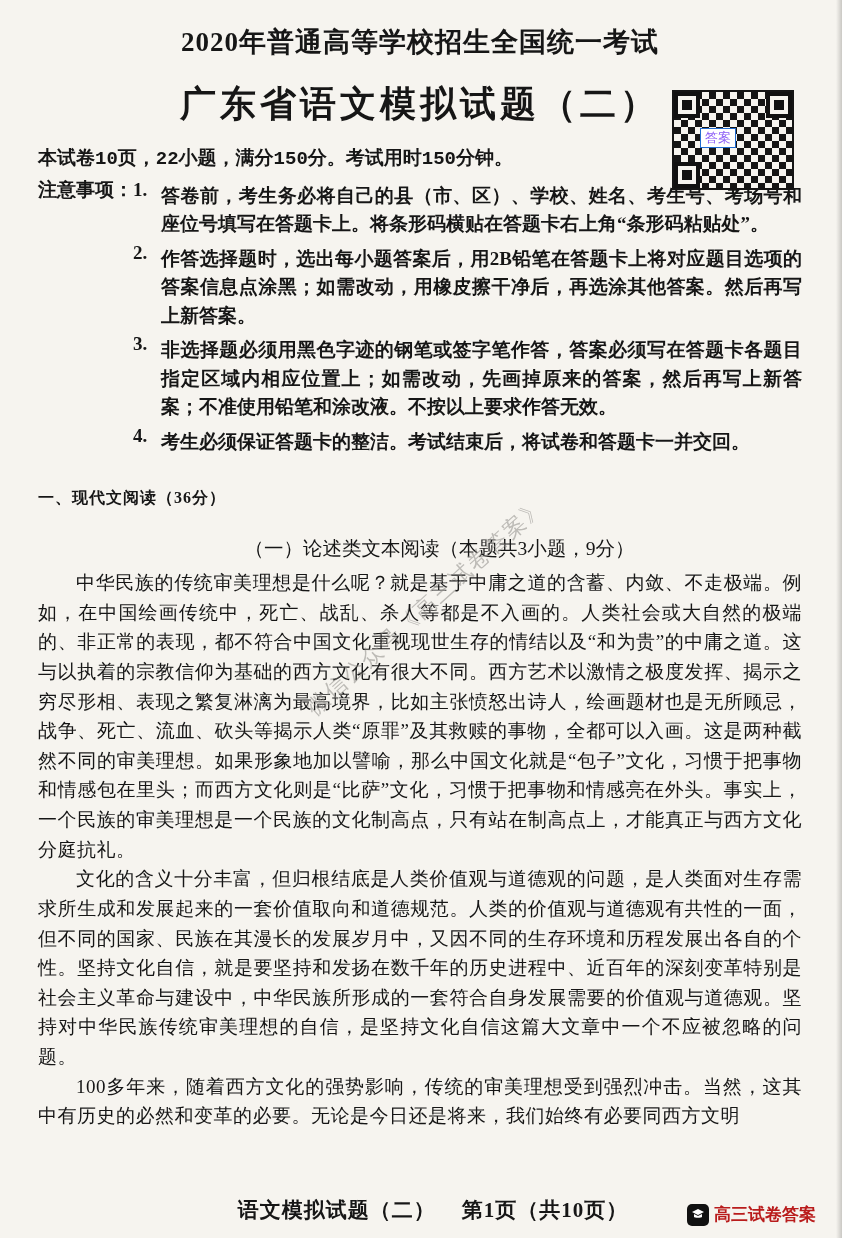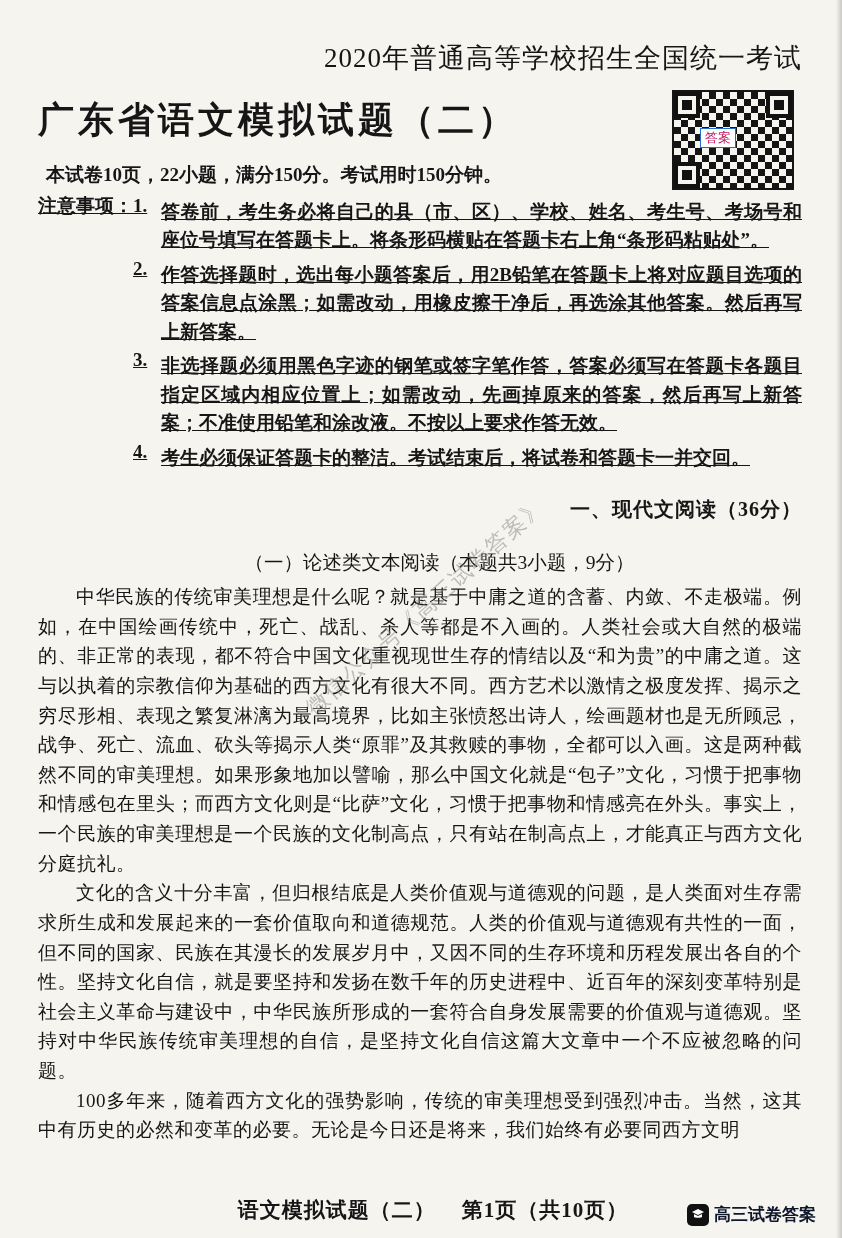--- a/index.html
+++ b/index.html
@@ -10,25 +10,25 @@
     color: #161616;
     position: relative;
     overflow: hidden;
   }
   .page { padding: 8px 40px 0 38px; position: relative; }
 
   .classification {
     font-size: 17px; font-weight: bold; letter-spacing: 1px;
   }
   .title {
-    text-align: right; font-size: 27px; font-weight: normal;
-    margin-top: 32px; letter-spacing: 1px;
+    text-align: center; font-size: 27px; font-weight: bold;
+    margin-top: 16px; letter-spacing: 1px;
   }
   .subtitle {
-    font-size: 36px; font-weight: bold;
+    text-align: center; font-size: 36px; font-weight: bold;
     margin-top: 20px; letter-spacing: 4px;
   }
 
   
   .qr {
     position: absolute; top: 92px; right: 50px;
     width: 118px; height: 96px;
     background:
       repeating-conic-gradient(#151515 0% 25%, rgba(0,0,0,0) 0% 50%) 0 0/14px 14px;
     background-color: #f6f4ef;
@@ -39,38 +39,38 @@
     border: 4px solid #111; background: #f6f4ef;
   }
   .qr .finder::after {
     content: ""; position: absolute; inset: 4px; background: #111;
   }
   .qr .finder.tl { top: 0; left: 0; }
   .qr .finder.tr { top: 0; right: 0; }
   .qr .finder.bl { bottom: 0; left: 0; }
   .qr-label {
     position: absolute; left: 26px; top: 36px;
-    background: #ffffff; color: #be185d; border: 1px solid #1f6bd0;
+    background: #ffffff; color: #8b5cf6; border: 1px solid #1f6bd0;
     font-family: "Liberation Sans", sans-serif;
     font-size: 13px; padding: 1px 4px; line-height: 1.2;
   }
 
   .intro {
     margin-top: 16px; font-size: 19px; line-height: 1.5; font-weight: bold;
   }
-  .exam-info { margin: 0 0 2px 8px; }
-  .notice { display: flex; text-decoration: underline; }
+  .exam-info { margin: 0 0 2px 0; font-family: Liberation Mono, monospace; }
+  .notice { display: flex; }
   .notice-label { flex: none; white-space: nowrap; }
   .notice-list { flex: 1; }
   .notice-item { display: flex; }
   .notice-num { flex: none; width: 28px; }
   .notice-text { flex: 1; text-align: justify; margin-top: 6px; }
 
   .section-heading {
-    margin-top: 24px; font-size: 20px; font-weight: bold; letter-spacing: 1px; text-align: right;
+    margin-top: 32px; font-size: 16px; font-weight: bold; letter-spacing: 1px;
   }
   .sub-heading {
     margin-top: 26px; font-size: 19.5px; text-indent: 2em; text-align: center;
   }
   .instruction {
     margin-top: 4px; font-size: 19px; text-indent: 2em;
   }
 
   .passage { margin-top: 6px; }
   .passage p {
@@ -88,21 +88,21 @@
   .footer {
     position: absolute; bottom: 14px; left: 12px; width: 100%;
     text-align: center; font-size: 21px; font-weight: bold; letter-spacing: 1px;
   }
   .footer .gap { display: inline-block; width: 26px; }
 
   .brand {
     position: absolute; right: 26px; bottom: 12px;
     display: flex; align-items: center; gap: 5px;
     font-family: "Liberation Sans", sans-serif;
-    font-size: 17px; font-weight: bold; color: #0f172a;
+    font-size: 17px; font-weight: bold; color: #b91c1c;
   }
   .brand-icon {
     width: 22px; height: 22px; background: #111; border-radius: 5px;
     display: flex; align-items: center; justify-content: center;
   }
   .brand-icon svg { display: block; }
 
   .scan-edge {
     position: absolute; top: 0; right: 0; width: 6px; height: 100%;
     background: linear-gradient(to left, rgba(0,0,0,.18), rgba(0,0,0,0));

